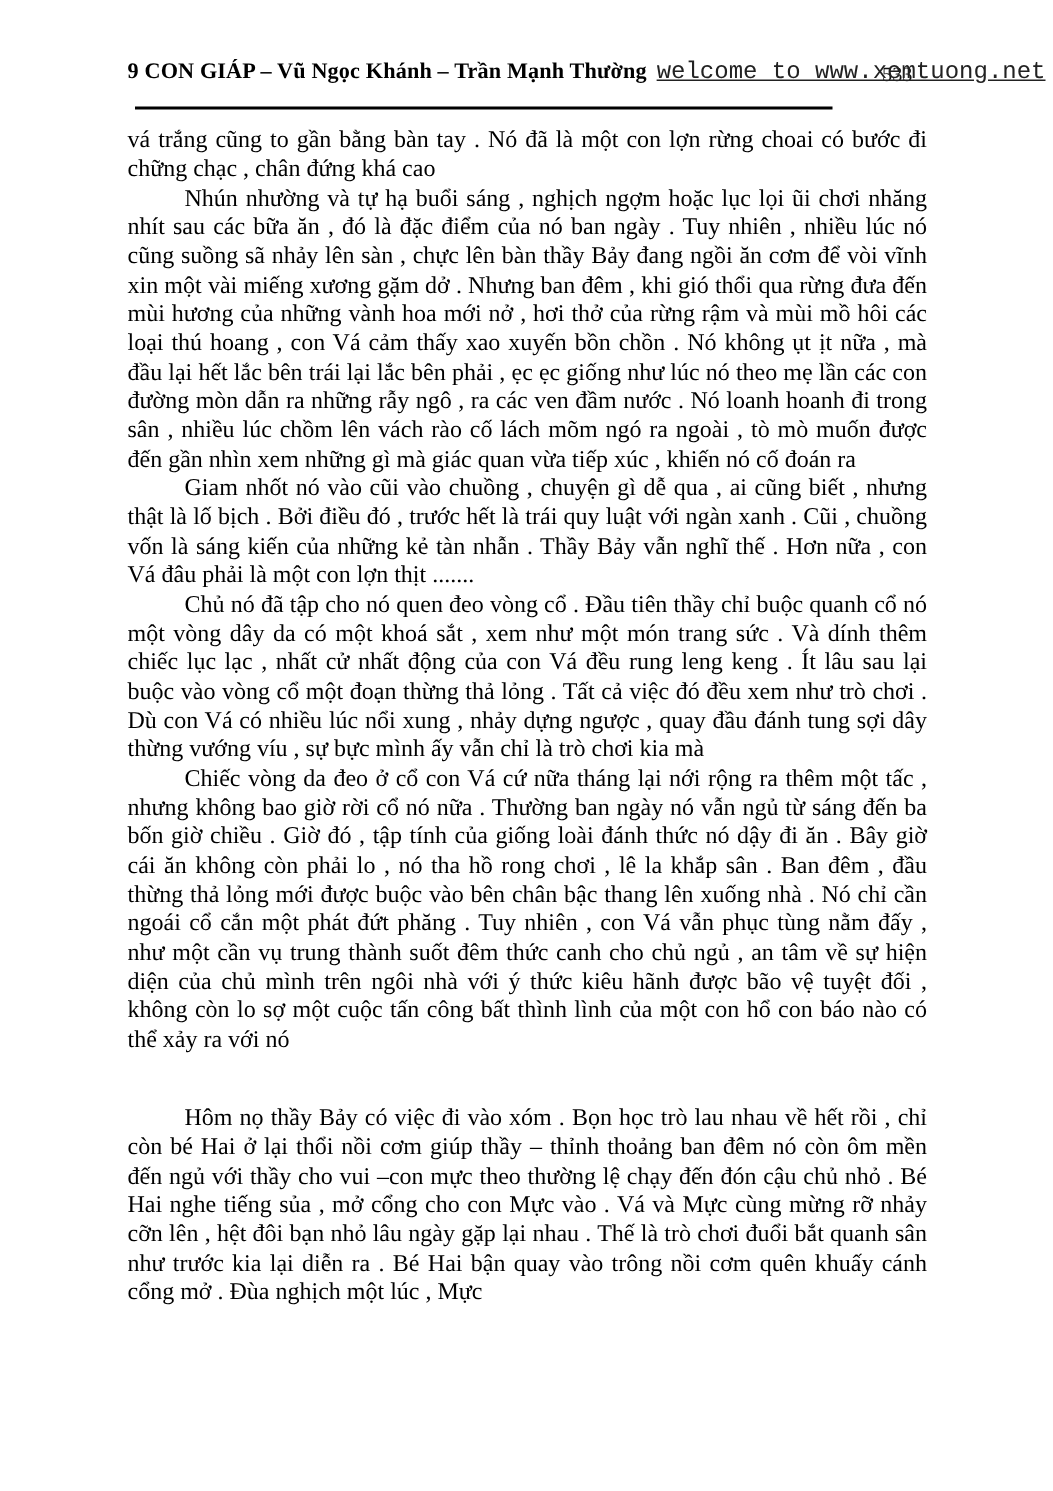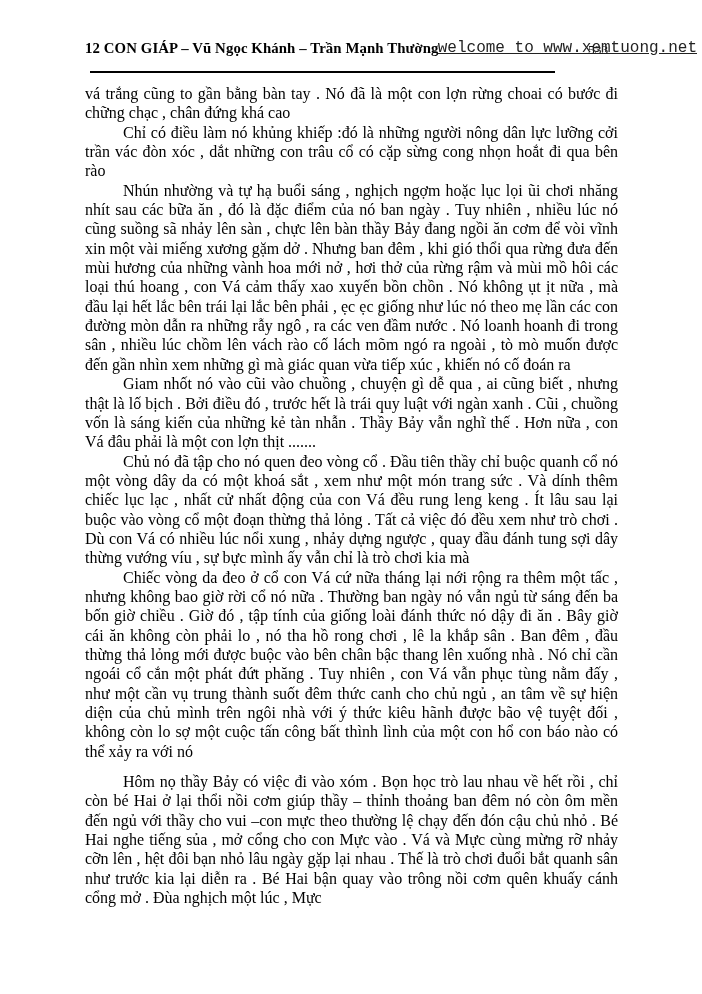--- a/index.html
+++ b/index.html
@@ -66,39 +66,38 @@
     text-align: justify;
   }
   .body-text p {
     margin: 0;
     padding: 0;
   }
   .body-text p.indented {
     text-indent: 38px;
   }
   .body-text p.gap-before {
-    margin-top: 11px;
+    margin-top: 33px;
   }
 </style>
 </head>
 <body>
 
 <div class="page">
 
-  <div class="header-title">12 CON GIÁP – Vũ Ngọc Khánh – Trần Mạnh Thường</div>
+  <div class="header-title">9 CON GIÁP – Vũ Ngọc Khánh – Trần Mạnh Thường</div>
 
   <div class="page-number">533</div>
 
   <div class="watermark">welcome to www.xemtuong.net</div>
 
   <div class="header-rule"></div>
 
   <div class="body-text">
     <p>vá trắng cũng to gần bằng bàn tay . Nó đã là một con lợn rừng choai có bước đi chững chạc , chân đứng khá cao</p>
-    <p class="indented">Chỉ có điều làm nó khủng khiếp :đó là những người nông dân lực lưỡng cởi trần vác đòn xóc , dắt những con trâu cổ có cặp sừng cong nhọn hoắt đi qua bên rào</p>
     <p class="indented">Nhún nhường và tự hạ buổi sáng , nghịch ngợm hoặc lục lọi ũi chơi nhăng nhít sau các bữa ăn , đó là đặc điểm của nó ban ngày . Tuy nhiên , nhiều lúc nó cũng suồng sã nhảy lên sàn , chực lên bàn thầy Bảy đang ngồi ăn cơm để vòi vĩnh xin một vài miếng xương gặm dở . Nhưng ban đêm , khi gió thổi qua rừng đưa đến mùi hương của những vành hoa mới nở , hơi thở của rừng rậm và mùi mồ hôi các loại thú hoang , con Vá cảm thấy xao xuyến bồn chồn . Nó không ụt ịt nữa , mà đầu lại hết lắc bên trái lại lắc bên phải , ẹc ẹc giống như lúc nó theo mẹ lần các con đường mòn dẫn ra những rẫy ngô , ra các ven đầm nước . Nó loanh hoanh đi trong sân , nhiều lúc chồm lên vách rào cố lách mõm ngó ra ngoài , tò mò muốn được đến gần nhìn xem những gì mà giác quan vừa tiếp xúc , khiến nó cố đoán ra</p>
     <p class="indented">Giam nhốt nó vào cũi vào chuồng , chuyện gì dễ qua , ai cũng biết , nhưng thật là lố bịch . Bởi điều đó , trước hết là trái quy luật với ngàn xanh . Cũi , chuồng vốn là sáng kiến của những kẻ tàn nhẫn . Thầy Bảy vẫn nghĩ thế . Hơn nữa , con Vá đâu phải là một con lợn thịt .......</p>
     <p class="indented">Chủ nó đã tập cho nó quen đeo vòng cổ . Đầu tiên thầy chỉ buộc quanh cổ nó một vòng dây da có một khoá sắt , xem như một món trang sức . Và dính thêm chiếc lục lạc , nhất cử nhất động của con Vá đều rung leng keng . Ít lâu sau lại buộc vào vòng cổ một đoạn thừng thả lỏng . Tất cả việc đó đều xem như trò chơi . Dù con Vá có nhiều lúc nổi xung , nhảy dựng ngược , quay đầu đánh tung sợi dây thừng vướng víu , sự bực mình ấy vẫn chỉ là trò chơi kia mà</p>
     <p class="indented">Chiếc vòng da đeo ở cổ con Vá cứ nữa tháng lại nới rộng ra thêm một tấc , nhưng không bao giờ rời cổ nó nữa . Thường ban ngày nó vẫn ngủ từ sáng đến ba bốn giờ chiều . Giờ đó , tập tính của giống loài đánh thức nó dậy đi ăn . Bây giờ cái ăn không còn phải lo , nó tha hồ rong chơi , lê la khắp sân . Ban đêm , đầu thừng thả lỏng mới được buộc vào bên chân bậc thang lên xuống nhà . Nó chỉ cần ngoái cổ cắn một phát đứt phăng . Tuy nhiên , con Vá vẫn phục tùng nằm đấy , như một cần vụ trung thành suốt đêm thức canh cho chủ ngủ , an tâm về sự hiện diện của chủ mình trên ngôi nhà với ý thức kiêu hãnh được bão vệ tuyệt đối , không  còn lo sợ một cuộc tấn công bất thình lình của một con hổ con báo nào có thể xảy ra với nó</p>
     <p class="indented gap-before">Hôm nọ thầy Bảy có việc đi vào xóm . Bọn học trò lau nhau về hết rồi , chỉ còn bé Hai ở lại thổi nồi cơm giúp thầy – thỉnh thoảng ban đêm nó còn ôm mền đến ngủ với thầy cho vui –con mực theo thường lệ chạy đến đón cậu chủ nhỏ . Bé Hai nghe tiếng sủa , mở cổng cho con Mực vào . Vá và Mực cùng mừng rỡ nhảy cỡn lên , hệt đôi bạn nhỏ lâu ngày gặp lại nhau . Thế là trò chơi đuổi bắt quanh sân như trước kia lại diễn ra . Bé Hai bận quay vào trông nồi cơm quên khuấy cánh cổng mở . Đùa nghịch một lúc , Mực</p>
   </div>
 
 </div>
 
 </body></html>

